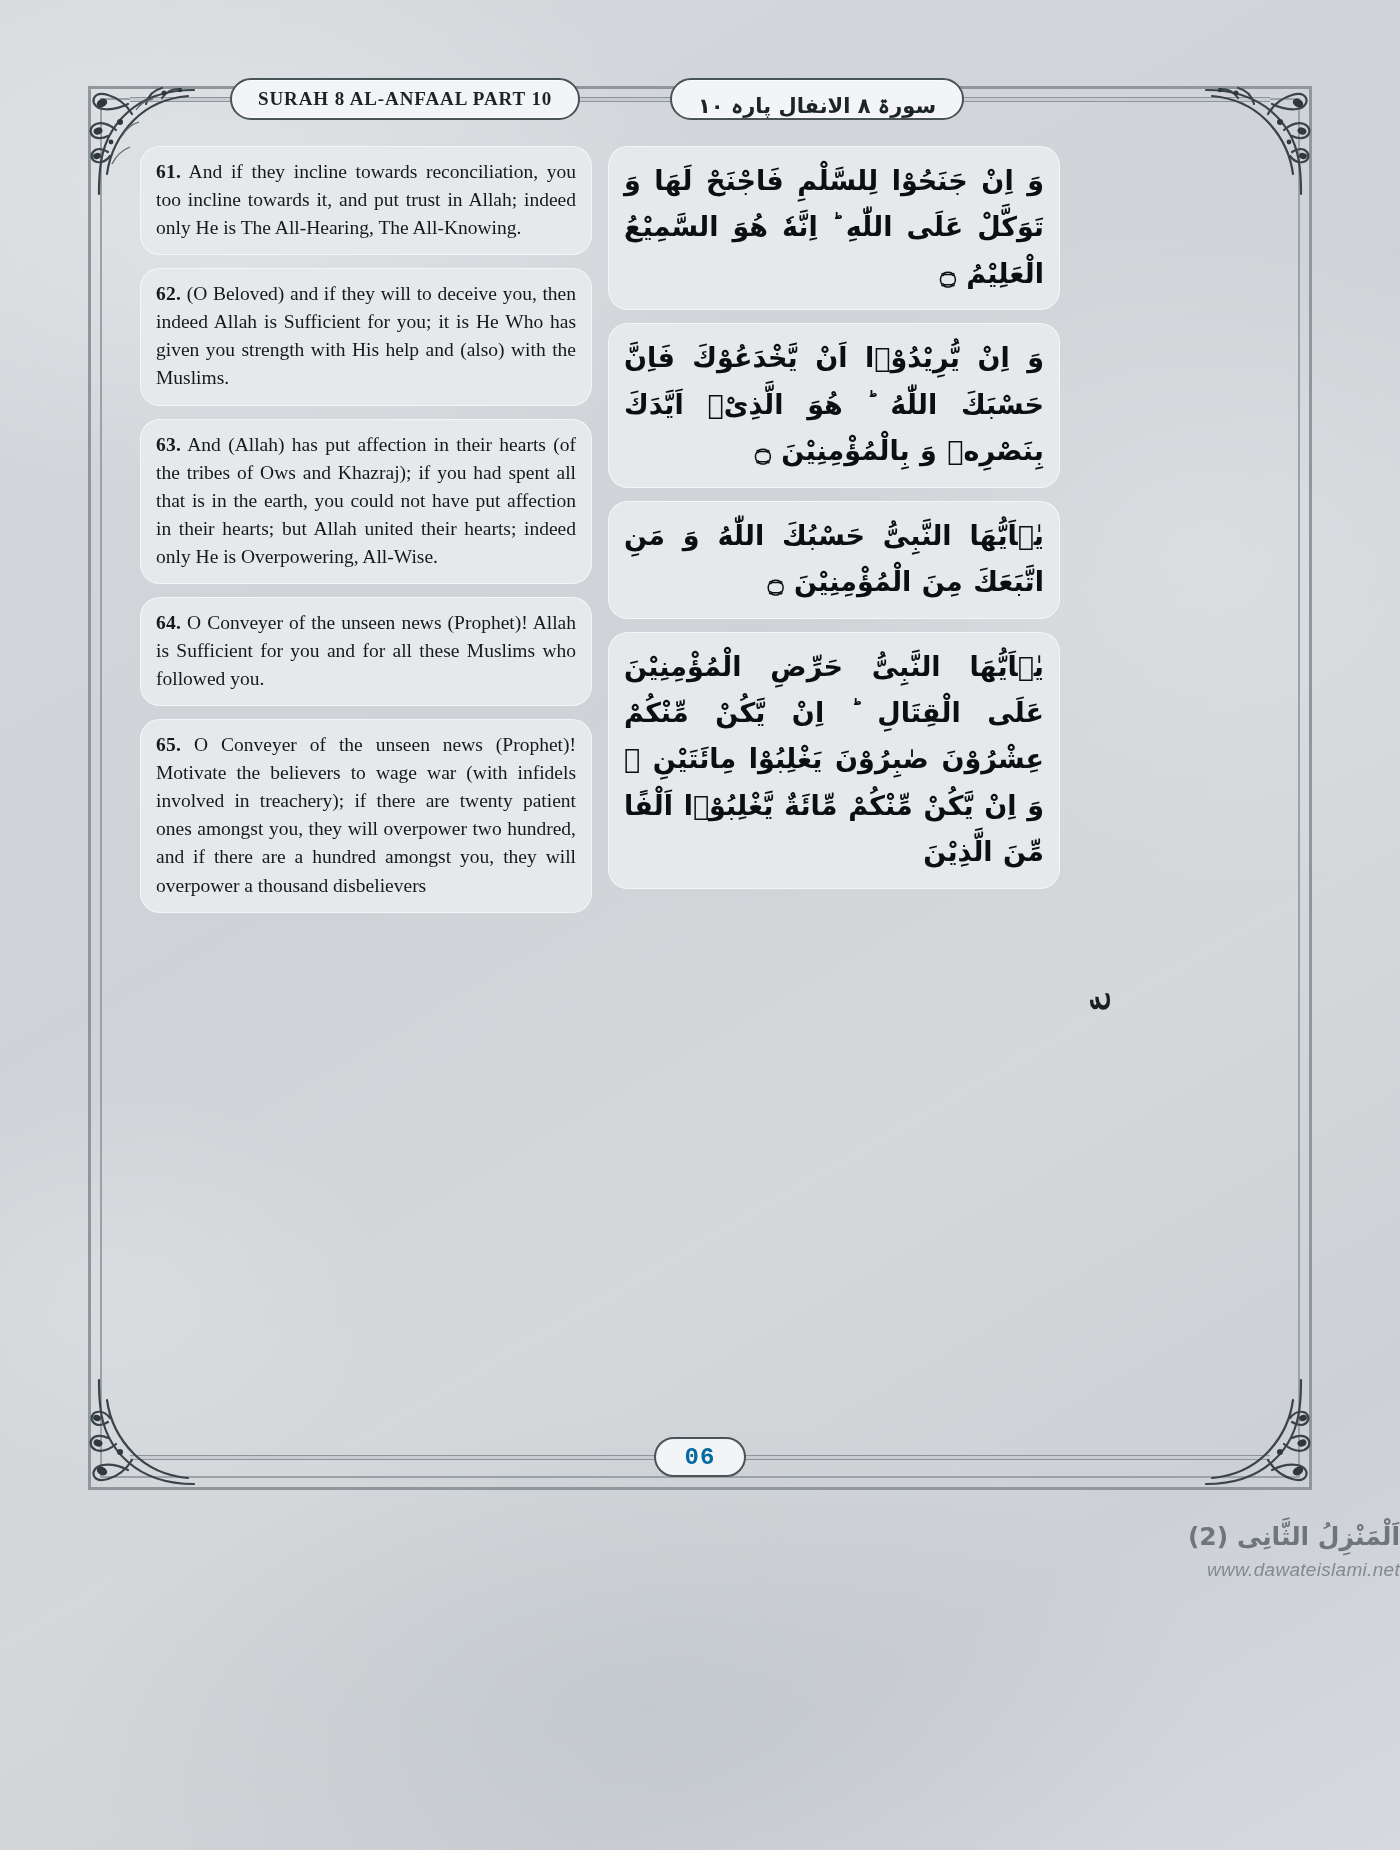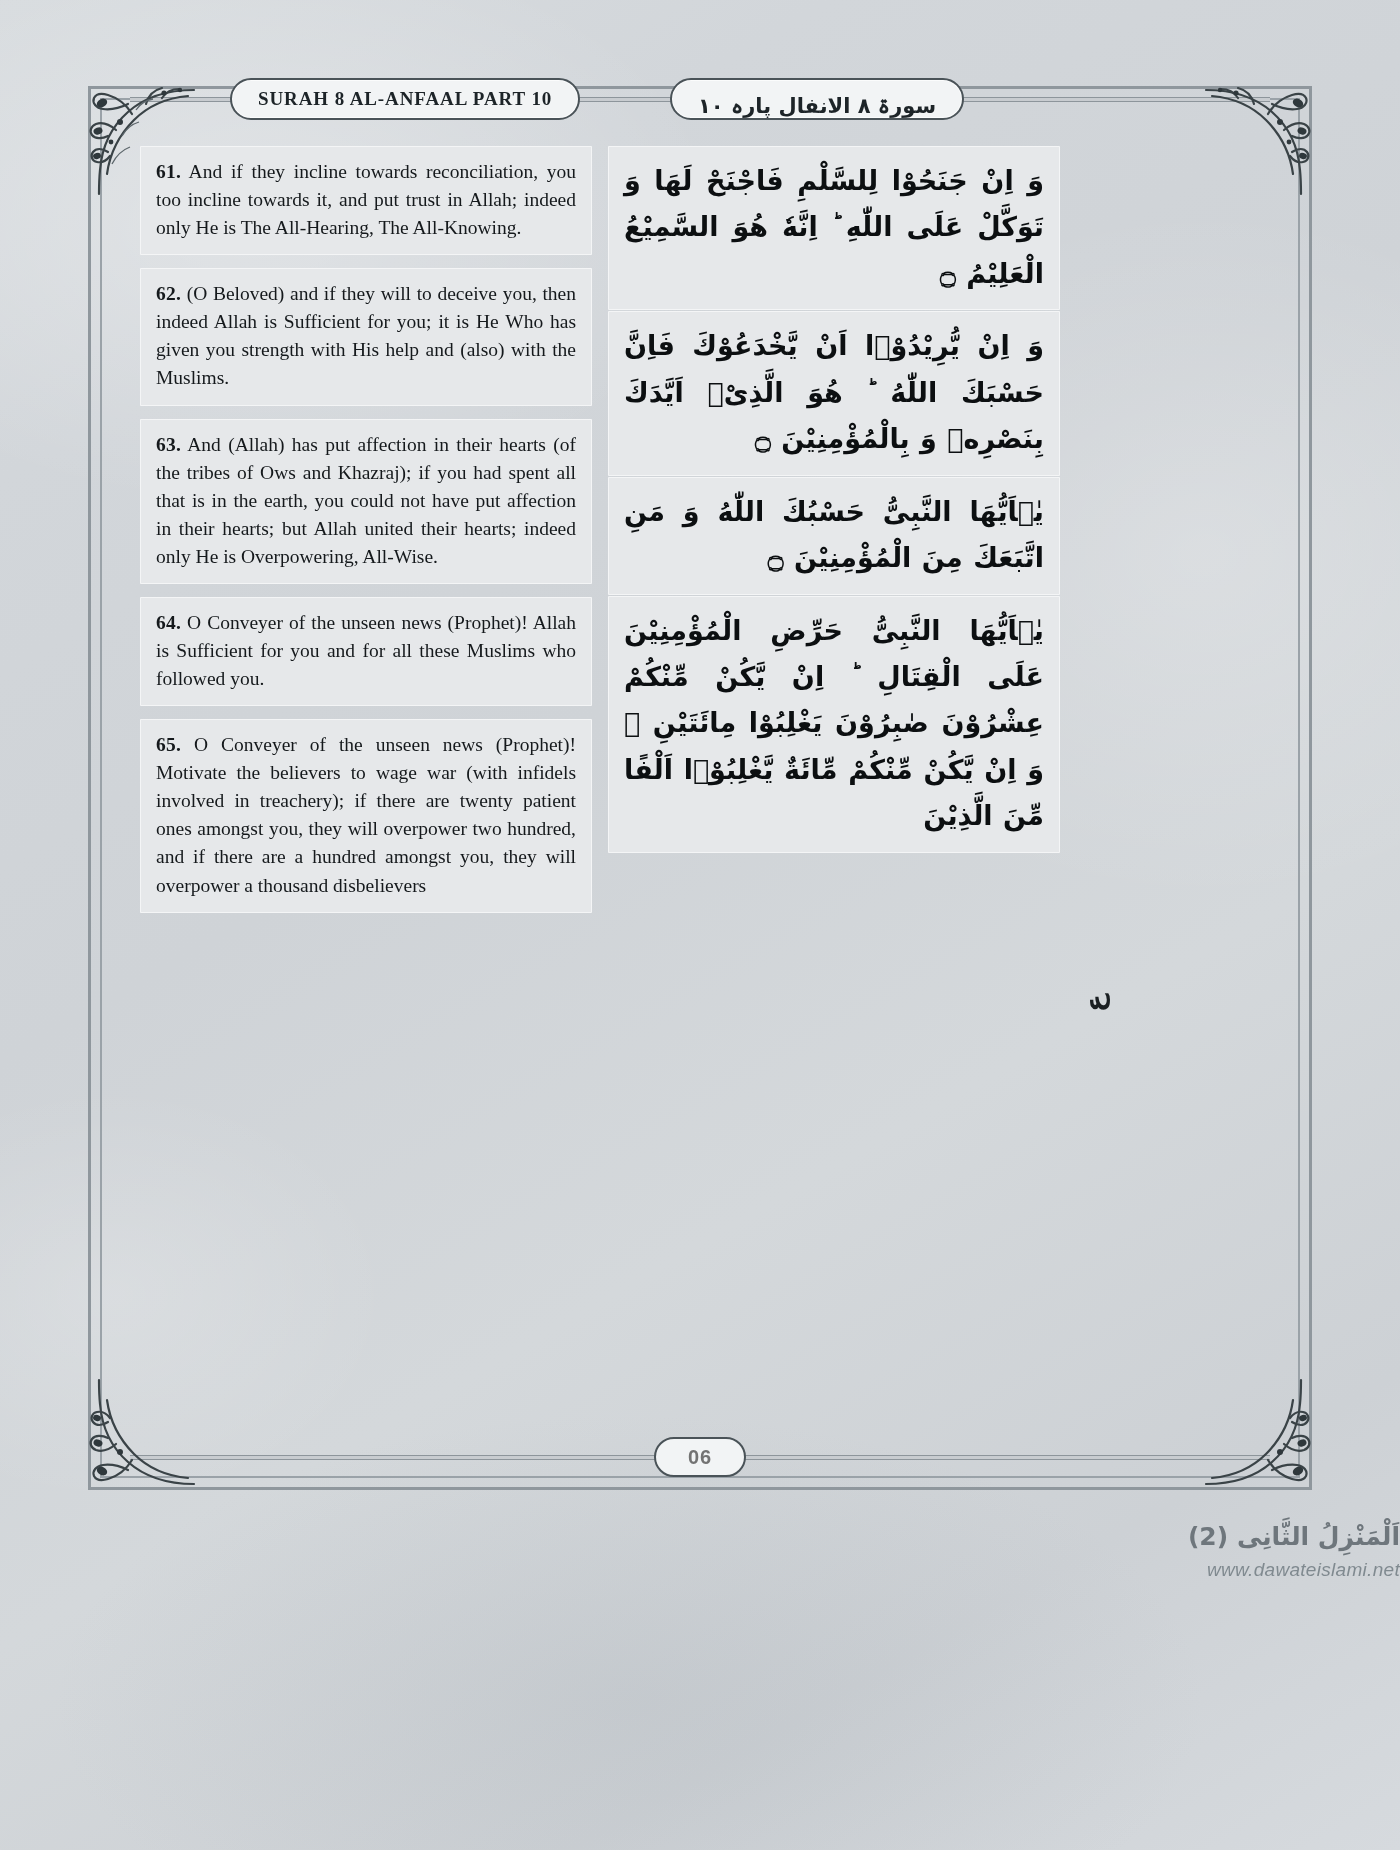--- a/index.html
+++ b/index.html
@@ -106,25 +106,25 @@
   .content {
     position: absolute;
     left: 140px; top: 146px;
     width: 920px;
     height: 1260px;
     display: flex;
     gap: 16px;
     z-index: 4;
   }
   .col-en { width: 452px; display: flex; flex-direction: column; gap: 13px; }
-  .col-ar { width: 452px; display: flex; flex-direction: column; gap: 1px; }
+  .col-ar { width: 452px; display: flex; flex-direction: column; gap: 13px; }
 
   .verse-box {
     background: #e6e8ea;
-    border-radius: 1px;
+    border-radius: 20px;
     padding: 12px 16px 13px 16px;
     box-shadow: 0 0 0 1px rgba(255,255,255,0.55) inset;
   }
 
   .verse-en {
     font-family: "Liberation Serif", serif;
     font-size: 19.5px;
     line-height: 1.44;
     color: #15191c;
     text-align: justify;
@@ -187,24 +187,24 @@
     height: 40px;
     min-width: 92px;
     border: 2.2px solid #4a5358;
     border-radius: 20px;
     background: #f2f4f5;
     display: flex;
     align-items: center;
     justify-content: center;
   }
   .page-num {
-    font-family: Liberation Sans, sans-serif;
-    font-size: 20px;
-    font-weight: 700;
-    color: #737373;
+    font-family: Liberation Mono, monospace;
+    font-size: 24px;
+    font-weight: 700;
+    color: #0369a1;
     letter-spacing: 1px;
   }
 
   
   .bottom-caption {
     position: absolute;
     left: 0; right: 0;
     top: 1522px;
     text-align: right;
     z-index: 5;

